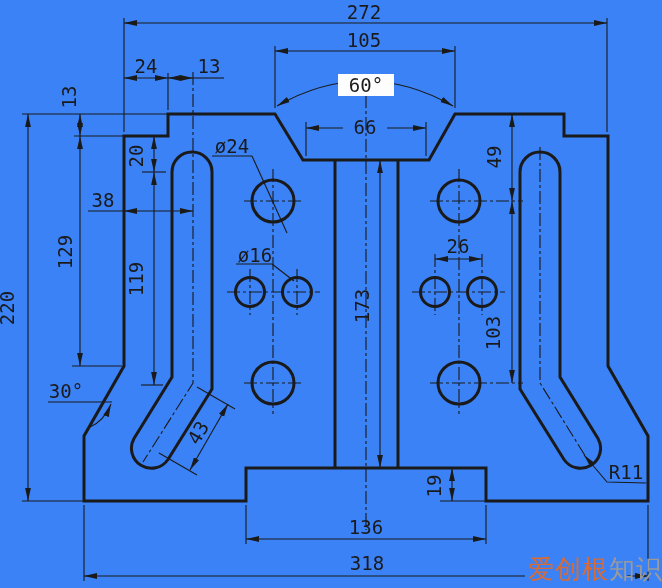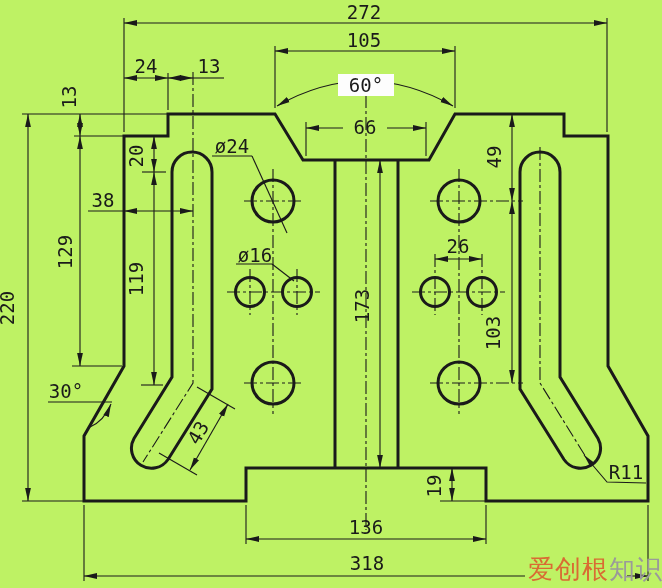--- a/index.html
+++ b/index.html
@@ -1,16 +1,16 @@
 <!DOCTYPE html>
 <html><head>
 <meta charset="utf-8">
 <style>
   html,body{margin:0;padding:0;background:#ffffff;}
-  .stage{position:relative;width:662px;height:588px;background:#bef264;overflow:hidden;
+  .stage{position:relative;width:662px;height:588px;background:#3b82f6;overflow:hidden;
          font-family:"DejaVu Sans Mono", monospace;}
   svg{position:absolute;left:0;top:0;}
   text{fill:#1a1a1a;font-family:"DejaVu Sans Mono", monospace;font-size:19px;}
   .thick{stroke:#1a1a1a;stroke-width:3;fill:none;stroke-linejoin:miter;stroke-linecap:butt;}
   .thin{stroke:#1a1a1a;stroke-width:1.1;fill:none;}
   .cline{stroke:#1a1a1a;stroke-width:1.1;fill:none;stroke-dasharray:13 3 3 3;}
   .dimtxt{font-size:19px;}
   .wm{font-size:26px;font-family:"DejaVu Sans", sans-serif;letter-spacing:1px;}
 </style>
 </head>

